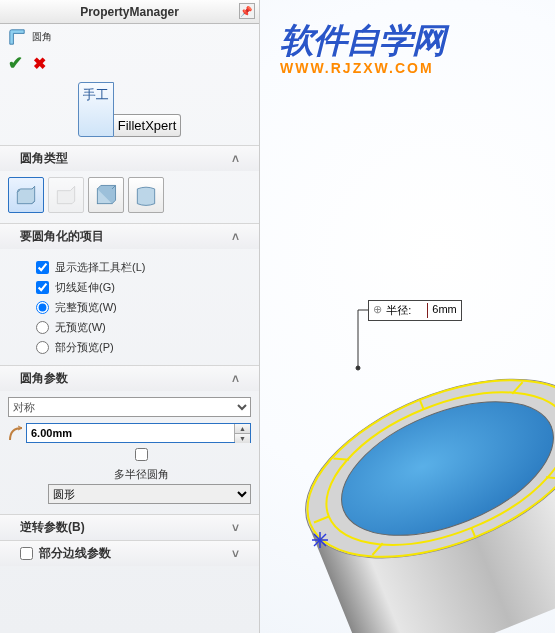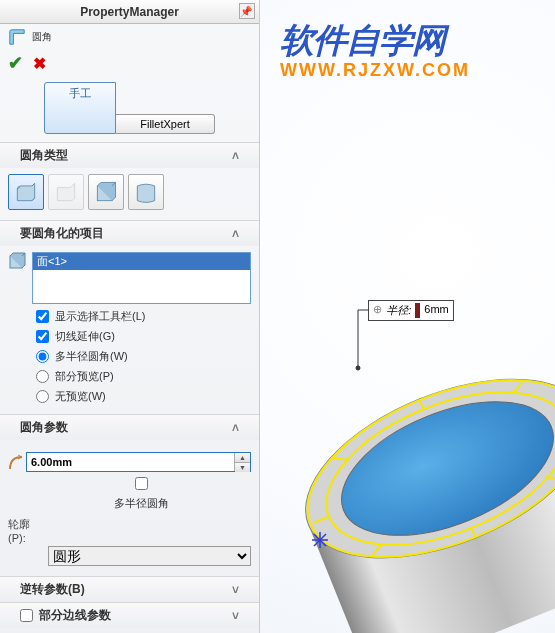--- a/index.html
+++ b/index.html
@@ -11,21 +11,21 @@
   .pm-header .pin { position: absolute; right: 4px; top: 3px; width: 16px; height: 16px; border: 1px solid #aaa; background: #f2f2f2; display:flex;align-items:center;justify-content:center;font-size:10px;color:#666; }
   
   .feature-row { display: flex; align-items: center; padding: 4px 8px; font-size: 10px; color: #333; }
   .feature-row .ficon { width: 18px; height: 18px; margin-right: 6px; display:flex;align-items:center;justify-content:center; }
   
   .confirm-row { display: flex; align-items: center; gap: 10px; padding: 2px 8px 6px; }
   .ok-icon { color: #2a8a2a; font-size: 18px; font-weight: bold; cursor:pointer; }
   .cancel-icon { color: #d00; font-size: 16px; font-weight: bold; cursor:pointer; }
   
   .tab-row { display: flex; justify-content: center; gap: 0; margin: 2px 0 8px; }
-  .tab { font-size: 11px; padding: 3px 24px; border: 1px solid #999; background: linear-gradient(#fff,#e6e6e6); cursor:pointer; }
+  .tab { font-size: 13px; padding: 3px 4px; border: 1px solid #999; background: linear-gradient(#fff,#e6e6e6); cursor:pointer; }
   .tab.active { background: linear-gradient(#f8fbff,#cfe4f8); border-color: #5a8ac0; color:#2a5a9a; }
   .tab:first-child { border-radius: 3px 0 0 3px; }
   .tab:last-child { border-radius: 0 3px 3px 0; border-left: none; margin-top: 32px; }
   
   .section-header { display: flex; align-items: center; justify-content: space-between; padding: 4px 20px; font-size: 12px; font-weight: bold; color: #333; border-top: 1px solid #d6d6d6; background: linear-gradient(#f9f9fa,#edeef1); cursor:pointer; }
   .section-header .chev { color: #777; font-size: 12px; }
   .section-body { padding: 6px 8px 10px; }
   
   .type-row { display: flex; gap: 4px; }
   .type-btn { width: 36px; height: 36px; border: 1px solid #aaa; background: linear-gradient(#fff,#eaeaea); cursor:pointer; display:flex;align-items:center;justify-content:center; border-radius:2px; }
@@ -44,30 +44,30 @@
   .param-select { width: 100%; font-size: 11px; height: 20px; border:1px solid #999; background:#fff; color:#555; }
   .radius-row { display:flex; align-items:center; margin-top:6px; }
   .radius-input { flex:1; display:flex; border:1px solid #2a72c4; background:#fff; height:20px; }
   .radius-input input { flex:1; border:none; font-size:11px; padding:0 4px; font-weight:bold; color:#000; outline:none; }
   .spin { width:16px; border-left:1px solid #aaa; display:flex;flex-direction:column; }
   .spin div { flex:1; font-size:7px; text-align:center; color:#555; background:linear-gradient(#f8f8f8,#e0e0e0); cursor:pointer; line-height:9px; }
   .spin div:first-child { border-bottom:1px solid #aaa; }
   
   .profile-row { display:flex; align-items:center; gap:6px; font-size:11px; margin-top:6px; }
   .profile-row .lbl { width:34px; color:#444; }
-  .profile-row select { flex:1; height:20px; font-size:14px; border:1px solid #999; }
+  .profile-row select { flex:1; height:20px; font-size:11px; border:1px solid #999; }
   
   .viewport { position:absolute; left:260px; top:0; right:0; bottom:0; background: radial-gradient(circle at 60% 40%, #fff 0%, #fafcff 60%, #f2f6fb 100%); overflow:hidden; }
   .watermark { position:absolute; top:18px; left:20px; font-family: "SimHei", sans-serif; }
   .watermark .cn { font-size:34px; font-weight:900; color:#2a56c8; font-style:italic; letter-spacing:-1px; text-shadow: 1px 1px 0 #fff; }
-  .watermark .en { font-size:18px; font-weight:bold; color:#ff8a00; letter-spacing:2px; margin-top:-4px; }
+  .watermark .en { font-size:14px; font-weight:bold; color:#ff8a00; letter-spacing:2px; margin-top:-4px; }
   
   .callout { position:absolute; left:97px; top:298px; display:flex; align-items:center; }
   .callout-box { border:1px solid #444; background:#fff; font-size:11px; padding:2px 4px; display:flex; gap:4px; }
-  .callout-box .k { border-right:5px solid #7f1d1d; padding-right:4px;font-style:italic; }
+  .callout-box .k { border-right:1px solid #7f1d1d; padding-right:16px; }
   
   .small-icon { width:18px;height:18px;display:flex;align-items:center;justify-content:center; }
 </style>
 </head>
 <body>
 
 <div class="panel">
 
   <div class="pm-header">
     <span>PropertyManager</span>
@@ -122,80 +122,69 @@
           </svg>
       </div>
     </div>
   </div>
 
   <div class="section-header">
     <span>要圆角化的项目</span>
     <span class="chev">˄</span>
   </div>
   <div class="section-body">
-    <div class="sel-row">
-      <span class="small-icon">
-        <svg viewBox="0 0 18 18">
-            <rect x="2" y="4" width="12" height="12" fill="#bcd6e8" stroke="#5a88aa"></rect>
-            <path d="M2 4 L5 1 L17 1 L17 13 L14 16 M14 4 L17 1" fill="#9cc0da" stroke="#5a88aa"></path>
-          </svg>
-      </span>
-      <div class="sel-list">
-        <div class="sel-item">面&lt;1&gt;</div>
-      </div>
-    </div>
     <label class="chk-row">
       <input type="checkbox" checked="" style="">
       <span>显示选择工具栏(L)</span>
     </label>
     <label class="chk-row">
       <input type="checkbox" checked="" style="">
       <span>切线延伸(G)</span>
     </label>
     <label class="rad-row">
       <input type="radio" name="pv" checked="" style="">
-      <span>多半径圆角(W)</span>
+      <span>完整预览(W)</span>
+    </label>
+    <label class="rad-row">
+      <input type="radio" name="pv" style="">
+      <span>无预览(W)</span>
     </label>
     <label class="rad-row">
       <input type="radio" name="pv" style="">
       <span>部分预览(P)</span>
     </label>
-    <label class="rad-row">
-      <input type="radio" name="pv" style="">
-      <span>无预览(W)</span>
-    </label>
   </div>
 
   <div class="section-header">
     <span>圆角参数</span>
     <span class="chev">˄</span>
   </div>
   <div class="section-body">
+    <select class="param-select">
+      <option>对称</option>
+    </select>
     <div class="radius-row">
       <span class="small-icon">
         <svg viewBox="0 0 18 18">
             <path d="M2 16 Q2 4 14 4" fill="none" stroke="#c08040" stroke-width="2"></path>
             <path d="M14 4 L10 2 M14 4 L10 6" stroke="#c08040" fill="none"></path>
           </svg>
       </span>
       <div class="radius-input">
         <input type="text" value="6.00mm" style="">
         <div class="spin">
           <div>▲</div>
           <div>▼</div>
         </div>
       </div>
     </div>
     <label class="chk-row" style="margin-left:24px;flex-direction:column;">
       <input type="checkbox" style="">
       <span>多半径圆角</span>
     </label>
-    <div class="profile-row">
-      <span class="lbl">轮廓(P):</span>
-    </div>
     <div class="profile-row" style="margin-top:2px;">
       <span class="lbl"></span>
       <select>
         <option>圆形</option>
       </select>
     </div>
   </div>
 
   <div class="section-header">
     <span>逆转参数(B)</span>

